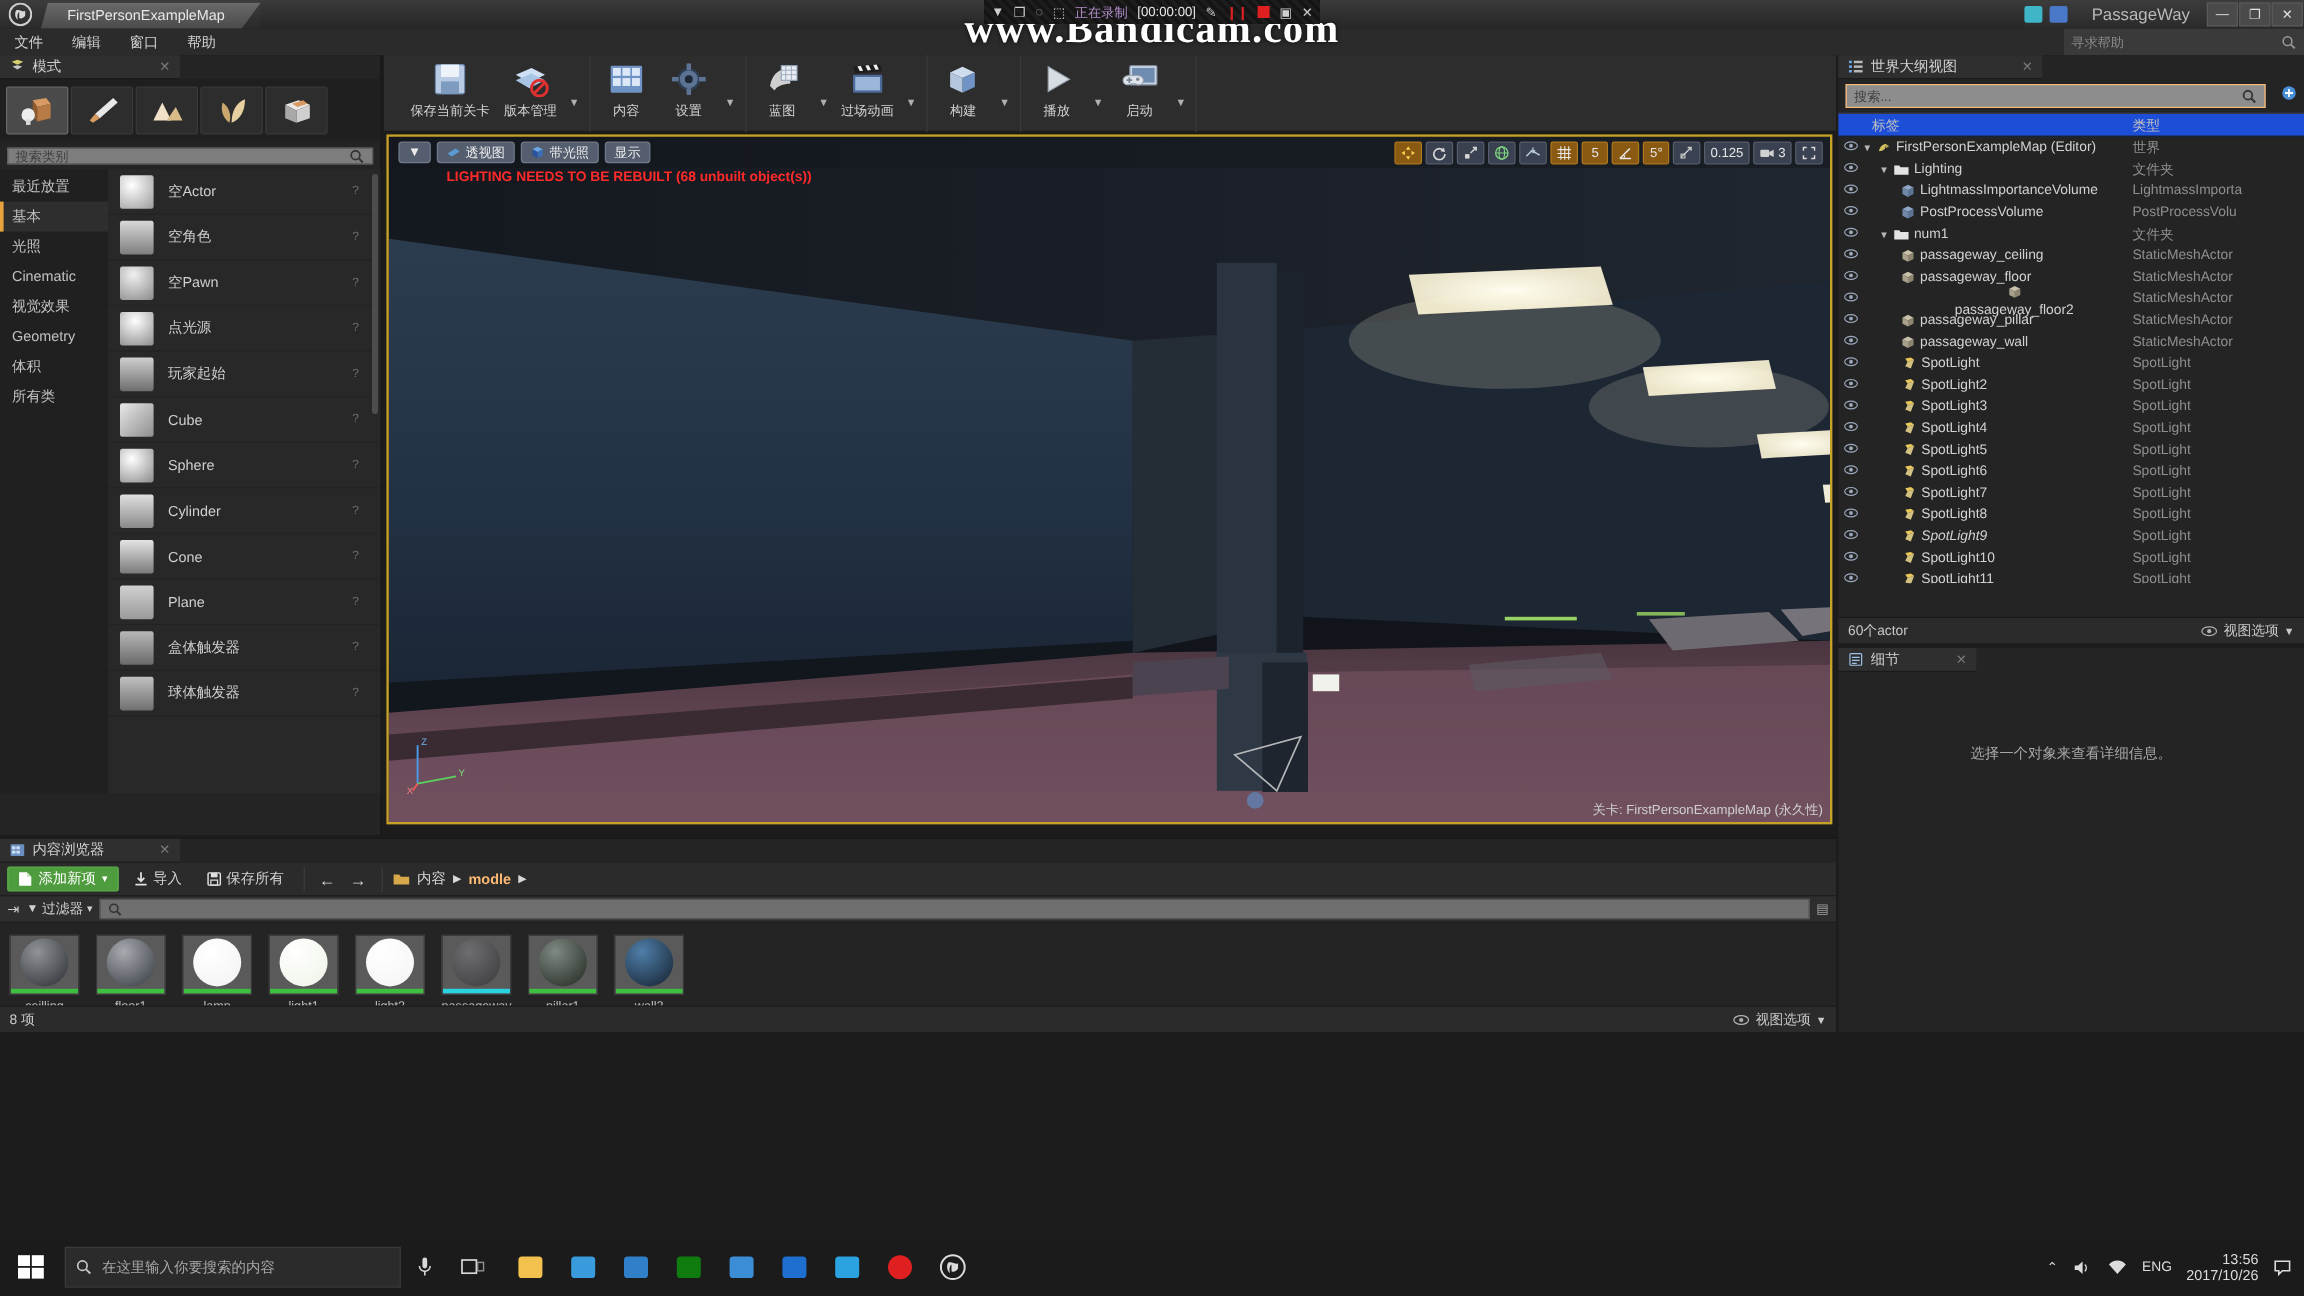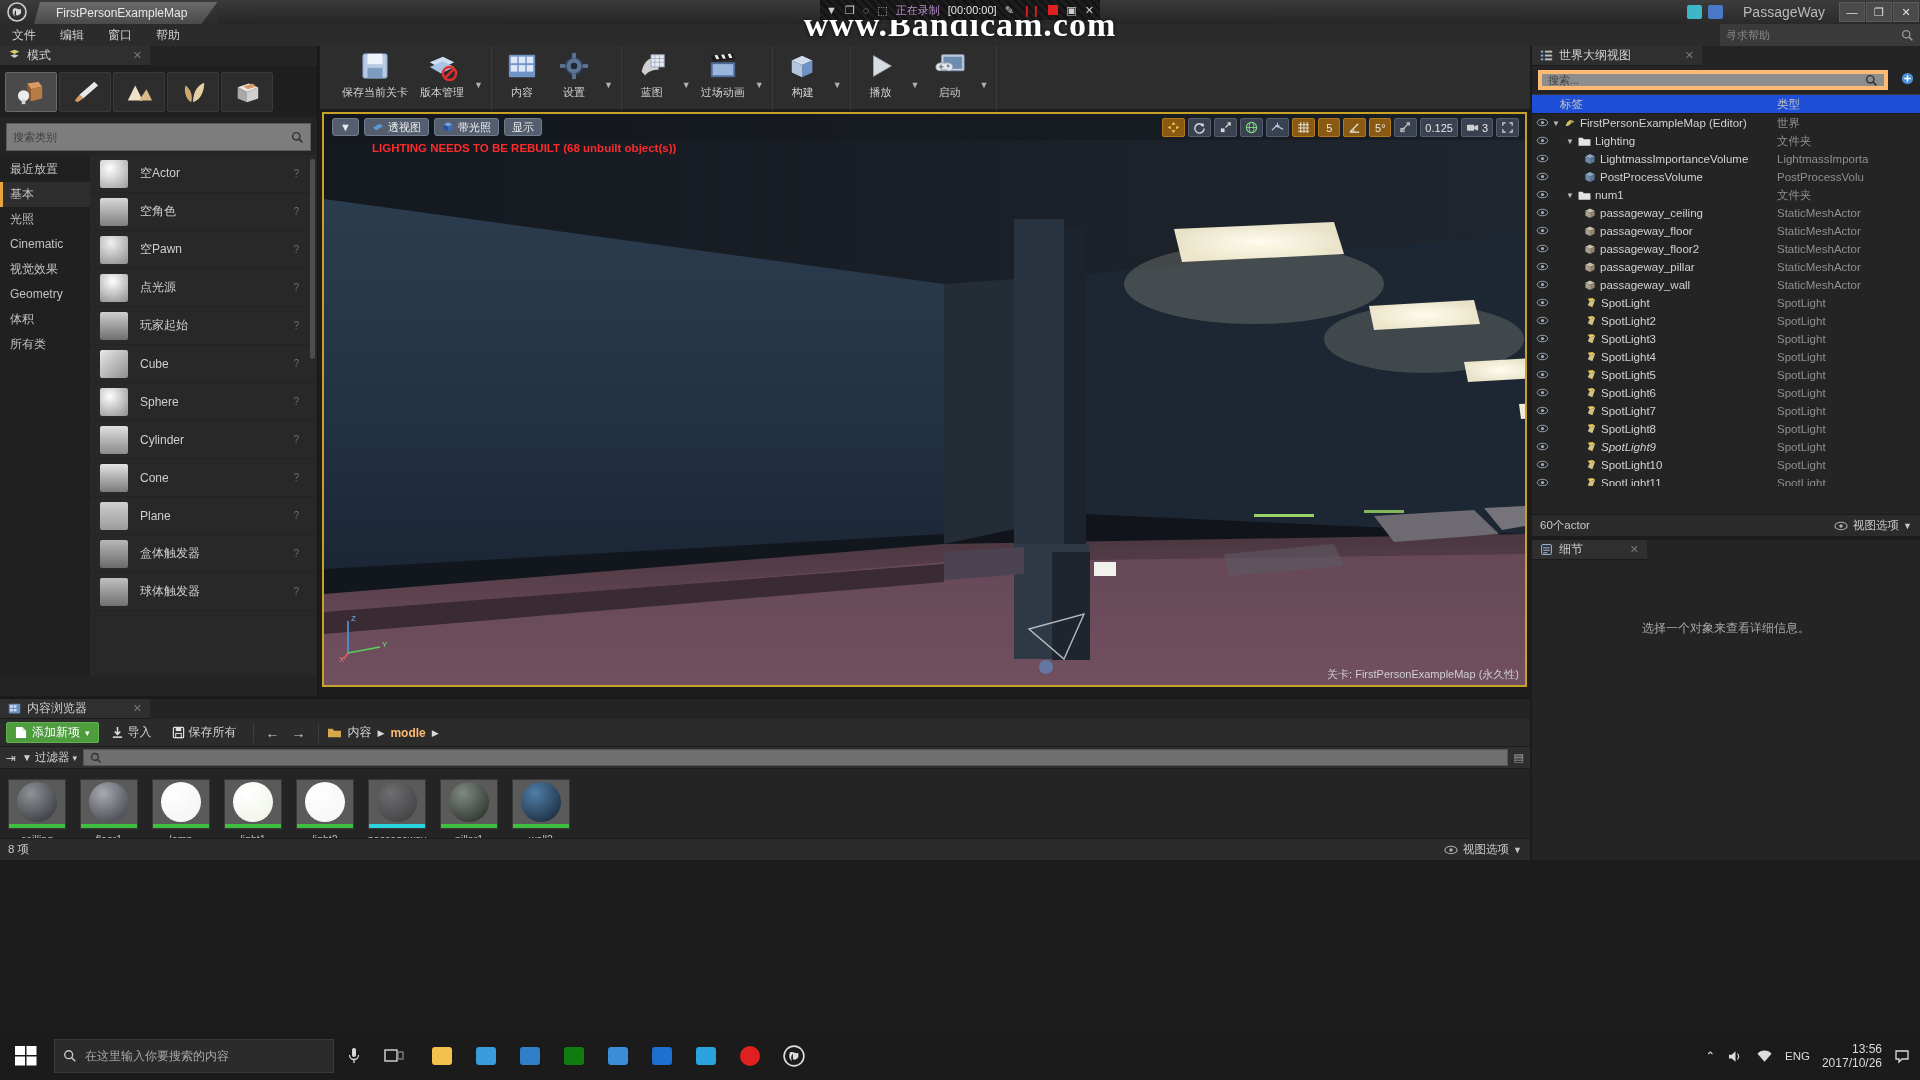--- a/index.html
+++ b/index.html
@@ -50,21 +50,21 @@
   .modes { position:absolute; left:0; top:46px; width:318px; height:650px; background:#242424;
     border-right:1px solid #171717; }
   .panel-tab { height:20px; background:#2f2f2f; display:flex; align-items:center; padding:0 8px;
     border-bottom:1px solid #1a1a1a; width:150px; }
   .panel-tab .lbl { font-size:12px; color:#d0d0d0; margin-left:6px; flex:1; }
   .panel-tab .x { font-size:11px; color:#7a7a7a; }
   .mode-icons { display:flex; gap:2px; padding:6px 5px 5px 5px; background:#1f1f1f; }
   .mi-btn { width:52px;height:40px; background:#2d2d2d; border:1px solid #3a3a3a; border-radius:2px;
     display:flex; align-items:center; justify-content:center; }
   .mi-btn.sel { background:#4a4a4a; border-color:#6a6a6a; }
-  .search-row { margin:6px 6px 4px 6px; height:28px; background:#7d7d7d; border:1px solid #5a5a5a;
+  .search-row { margin:6px 6px 4px 6px; height:14px; background:#7d7d7d; border:1px solid #5a5a5a;
     display:flex; align-items:center; padding:0 6px; }
   .search-row span.ph { font-size:11px; color:#3f3f3f; flex:1; }
   .modes-body { display:flex; height:520px; }
   .cats { width:90px; background:#202020; padding-top:2px; }
   .cat { height:25px; line-height:25px; padding-left:10px; font-size:12px; color:#c2c2c2; }
   .cat.sel { background:#2e2e2e; border-left:3px solid #e8a33d; padding-left:7px; }
   .items { flex:1; background:#282828; overflow:hidden; position:relative; }
   .item { height:38px; display:flex; align-items:center; padding-left:10px; border-bottom:1px solid #232323;}
   .item .thumb { width:28px;height:28px;border-radius:2px; margin-right:12px;
     display:flex; align-items:center;justify-content:center; }
@@ -94,21 +94,21 @@
   .vp-right { position:absolute; right:6px; top:4px; display:flex; gap:3px; align-items:center; z-index:6;}
   .vp-ctl { height:19px; min-width:22px; background:#3a4150; border:1px solid #565e6e; border-radius:2px;
     display:flex; align-items:center; justify-content:center; font-size:11px; color:#e6e6e6; padding:0 4px; }
   .vp-ctl.amber { background:#8a5a12; border-color:#b0791f; }
   .lightwarn { position:absolute; left:48px; top:28px; font-size:11.5px; color:#ff2a2a; font-weight:bold; z-index:5;}
   .vp-bottom { position:absolute; right:6px; bottom:3px; font-size:11px; color:#cfcfcf; z-index:5; }
   .axis { position:absolute; left:14px; bottom:22px; width:56px; height:50px; z-index:5;}
 
   
   .outliner { position:absolute; left:1532px; top:46px; width:388px; height:490px; background:#242424; }
-  .ol-search { margin:4px 6px; height:20px; background:#8d8d8d; border:4px solid #fdba74;
+  .ol-search { margin:4px 6px; height:20px; background:#8d8d8d; border:1px solid #fdba74;
     display:flex; align-items:center; padding:0 6px; }
   .ol-search span { font-size:11px; color:#3f3f3f; flex:1; }
   .ol-head { display:flex; height:20px; background:#1d4ed8; border-top:1px solid #3a3a3a;
     border-bottom:1px solid #1a1a1a; font-size:11.5px; color:#c0c0c0; align-items:center;}
   .ol-head .c1 { width:245px; padding-left:28px; }
   .ol-head .c2 { flex:1; }
   .ol-row { display:flex; height:18px; align-items:center; font-size:11.5px; }
   .ol-eye { width:20px; text-align:center; color:#9a9a9a; font-size:11px; }
   .ol-lbl { width:225px; color:#d2d2d2; display:flex; align-items:center; gap:4px; overflow:hidden; white-space:nowrap;}
   .ol-typ { flex:1; color:#8f8f8f; overflow:hidden; white-space:nowrap; }
@@ -836,21 +836,21 @@
             </span>
             <span>passageway_floor</span>
           </div>
           <div class="ol-typ">StaticMeshActor</div>
         </div>
         <div class="ol-row">
           <div class="ol-eye"><svg width="13" height="9" viewBox="0 0 16 11">
               <ellipse cx="8" cy="5.5" rx="6.5" ry="4" fill="none" stroke="#9aa8bb" stroke-width="1.2"></ellipse>
               <circle cx="8" cy="5.5" r="2" fill="#9aa8bb"></circle>
             </svg></div>
-          <div class="ol-lbl" style="padding-left: 28px;">
+          <div class="ol-lbl" style="padding-left: 28px; flex-direction: column;">
             <span class="tree-arrow"></span>
             <span style="display: inline-flex;">
               <svg width="12" height="12" viewBox="0 0 13 13">
                 <path d="M1.5 4 L6.5 1.5 L11.5 4 L6.5 6.5 Z" fill="#c9c0aa"></path>
                 <path d="M6.5 6.5 L11.5 4 L11.5 9.5 L6.5 12 Z" fill="#8d8570"></path>
                 <path d="M1.5 4 L6.5 6.5 L6.5 12 L1.5 9.5 Z" fill="#a8a08a"></path>
               </svg>
             </span>
             <span>passageway_floor2</span>
           </div>

